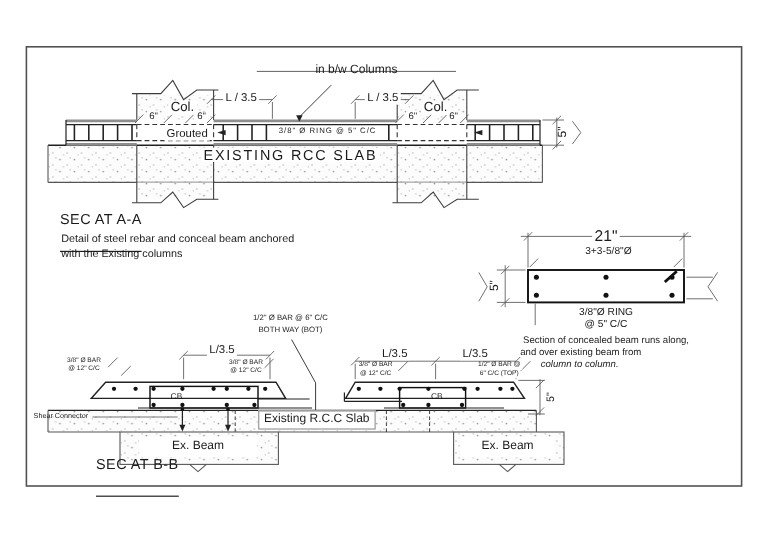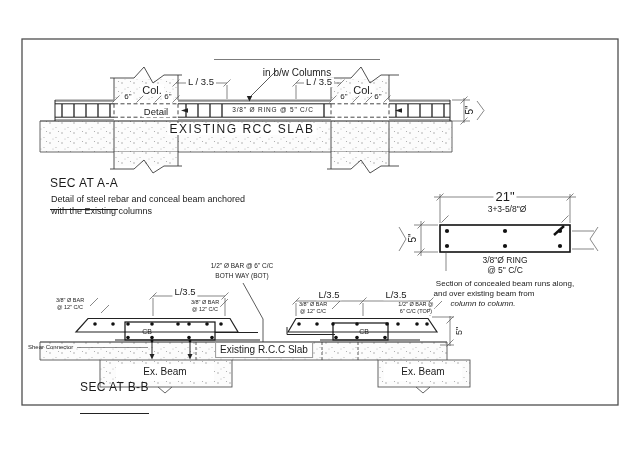--- a/index.html
+++ b/index.html
@@ -248,30 +248,30 @@
     <line x1="450" y1="316" x2="450" y2="346"></line>
     <line x1="446.5" y1="323.5" x2="453.5" y2="316.5"></line>
     <line x1="446.5" y1="346.5" x2="453.5" y2="339.5"></line>
   </g>
 
   <g>
     <polyline points="243,283 263,319 263,358" fill="none" stroke="#333" stroke-width="0.8"></polyline>
   </g>
 </svg>
 
-<div class="lbl c" style="left:297px;top:73px;font-size:10px;">in b/w Columns</div>
+<div class="lbl c" style="left:297px;top:59px;font-size:10px;">in b/w Columns</div>
 <div class="lbl c wb" style="left:152px;top:90px;font-size:11px;">Col.</div>
 <div class="lbl c wb" style="left:363px;top:90px;font-size:11px;">Col.</div>
 <div class="lbl c wb dim" style="left:201px;top:82px;">L / 3.5</div>
 <div class="lbl c wb dim" style="left:319px;top:82px;">L / 3.5</div>
 <div class="lbl c wb" style="left:128px;top:97px;font-size:8px;">6"</div>
 <div class="lbl c wb" style="left:168px;top:97px;font-size:8px;">6"</div>
 <div class="lbl c wb" style="left:344px;top:97px;font-size:8px;">6"</div>
 <div class="lbl c wb" style="left:378px;top:97px;font-size:8px;">6"</div>
-<div class="lbl c wb" style="left:156px;top:112px;font-size:9.5px;">Detail</div>
+<div class="lbl c wb" style="left:156px;top:112px;font-size:9.5px;">Grouted</div>
 <div class="lbl c wb" style="left:273px;top:110px;font-size:6.5px;letter-spacing:.8px;">3/8" Ø RING @ 5" C/C</div>
 <div class="lbl c wb" style="left:242px;top:129px;font-size:12px;letter-spacing:1.5px;">EXISTING RCC SLAB</div>
 <div class="lbl rot" style="left:470px;top:110px;font-size:10px;">5"</div>
 <div class="lbl title" style="left:50px;top:177px;">SEC AT A-A</div>
 <div class="lbl desc" style="left:51px;top:195px;">Detail of steel rebar and conceal beam anchored</div>
 <div class="lbl desc" style="left:51px;top:207px;">with the Existing columns</div>
 
 <div class="lbl c wb" style="left:505px;top:196px;font-size:13px;font-weight:500;">21"</div>
 <div class="lbl c" style="left:507px;top:209px;font-size:8.5px;">3+3-5/8"Ø</div>
 <div class="lbl rot wb" style="left:413px;top:238px;font-size:10px;">5"</div>

